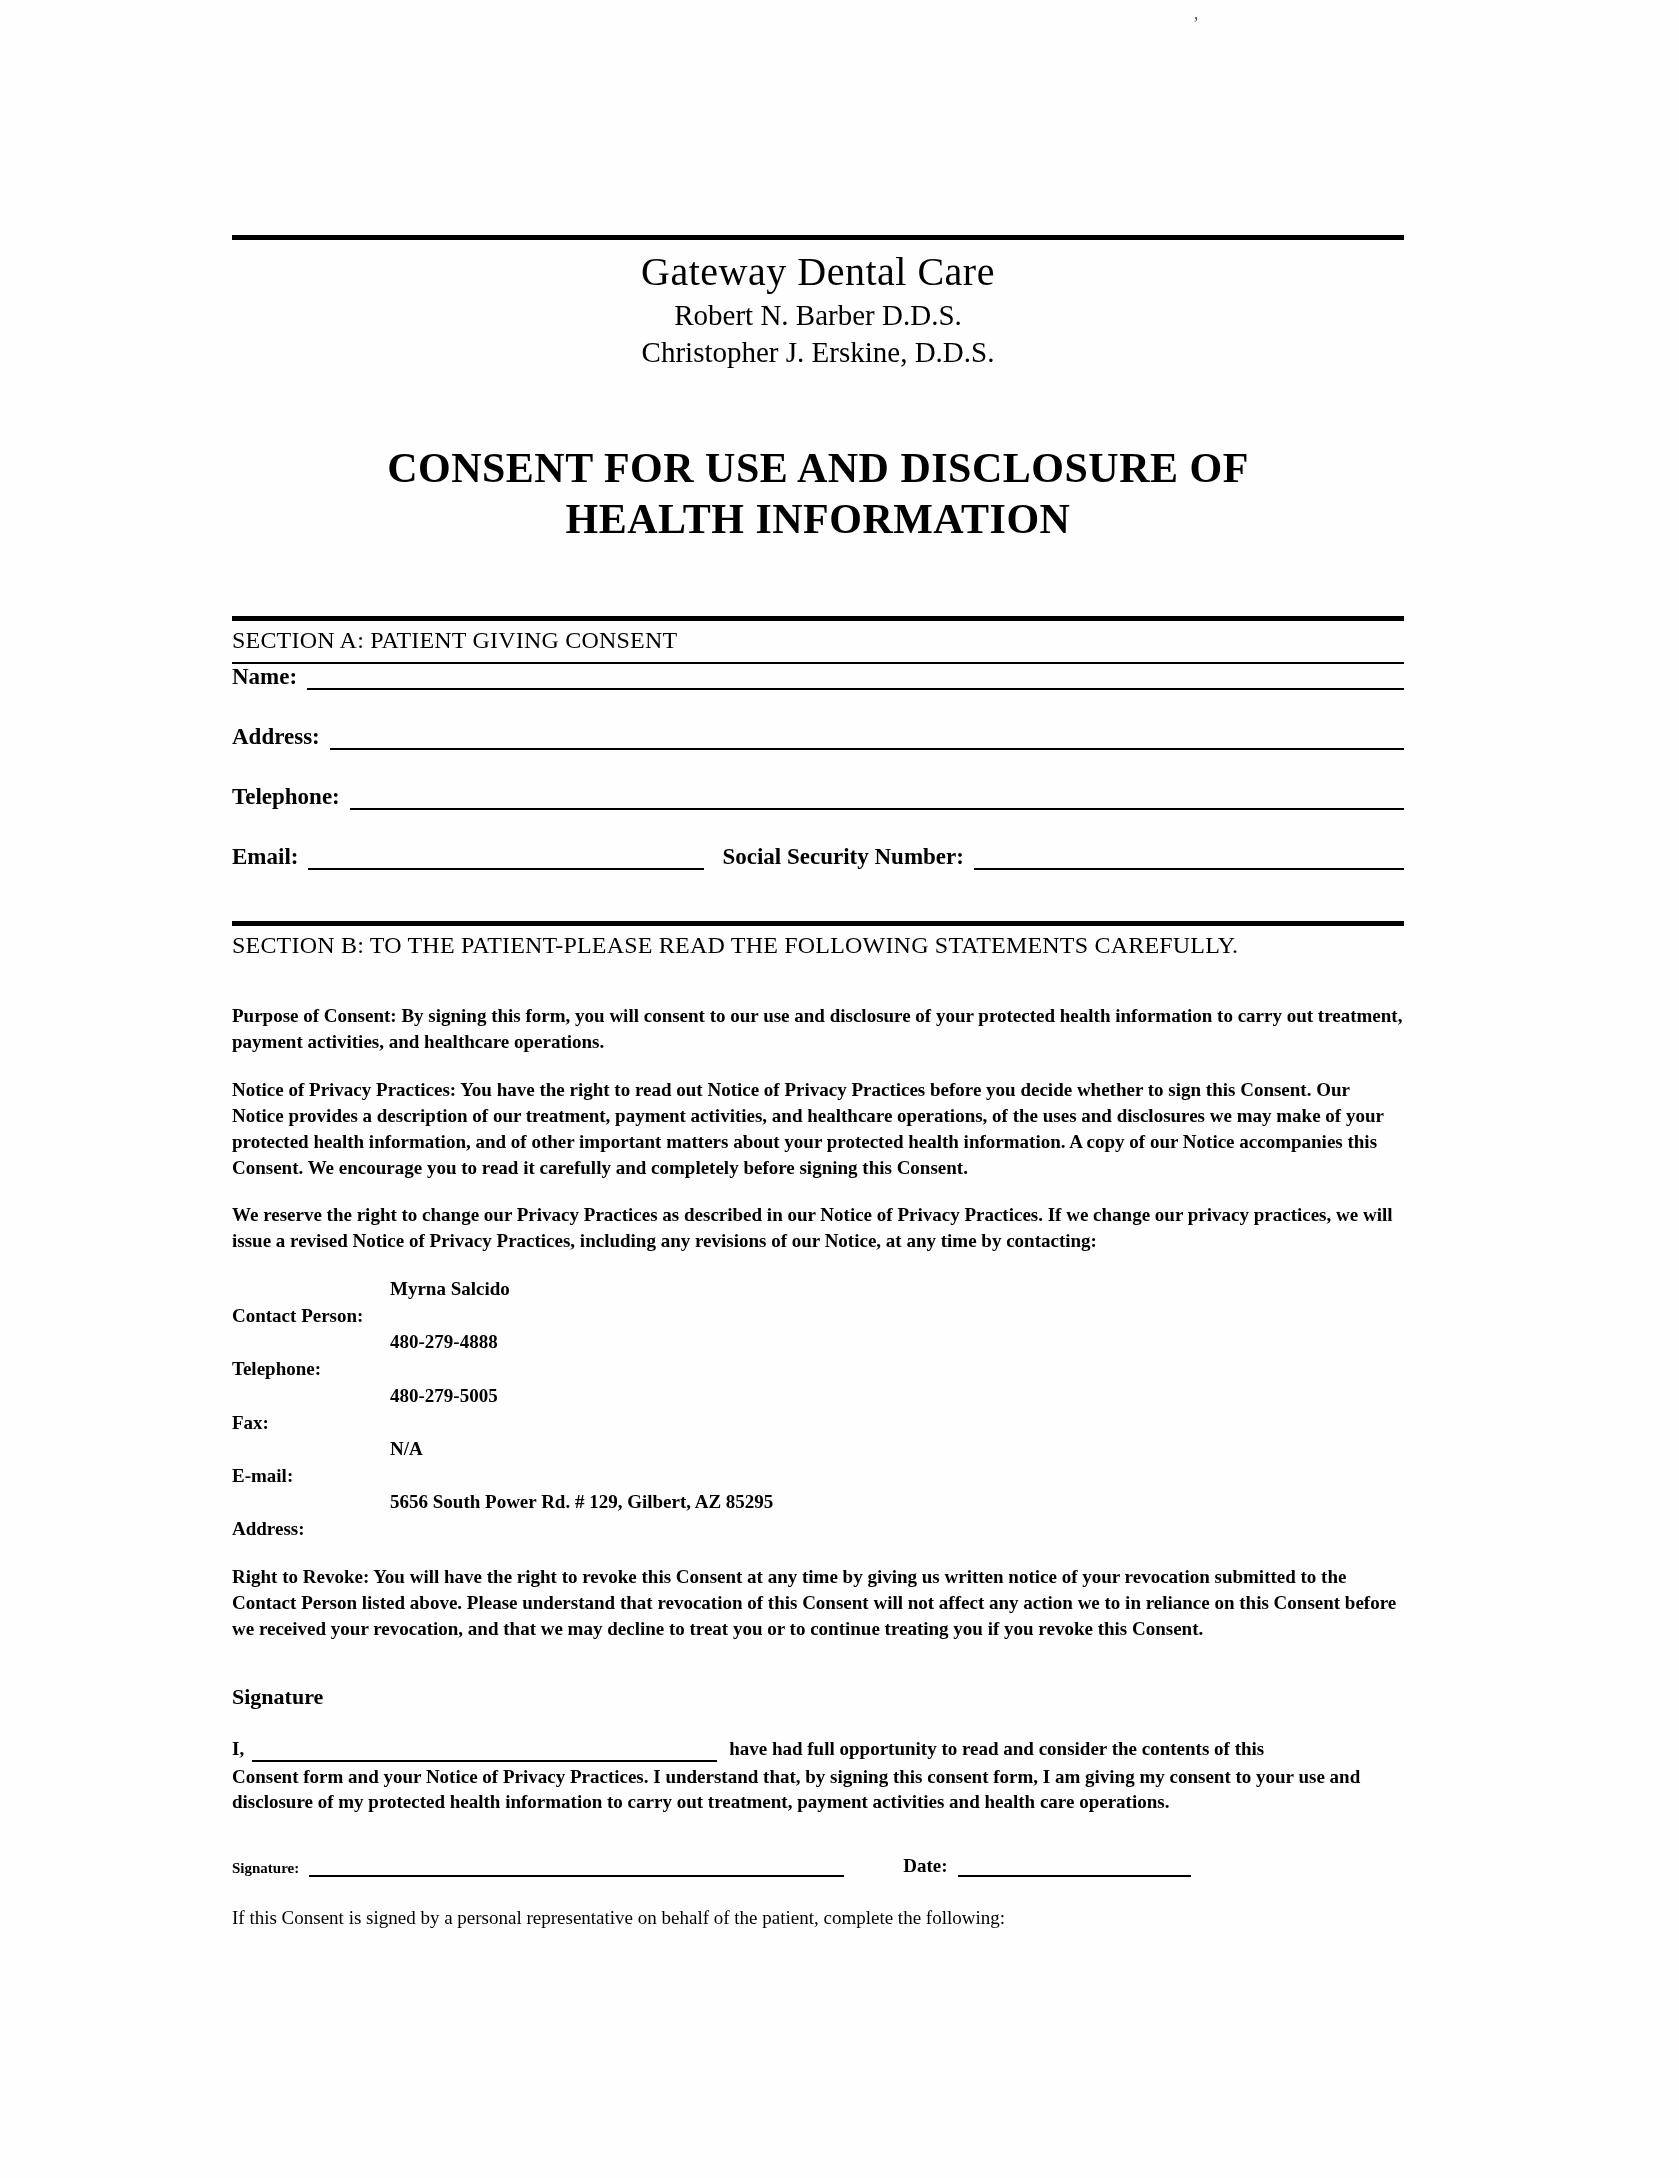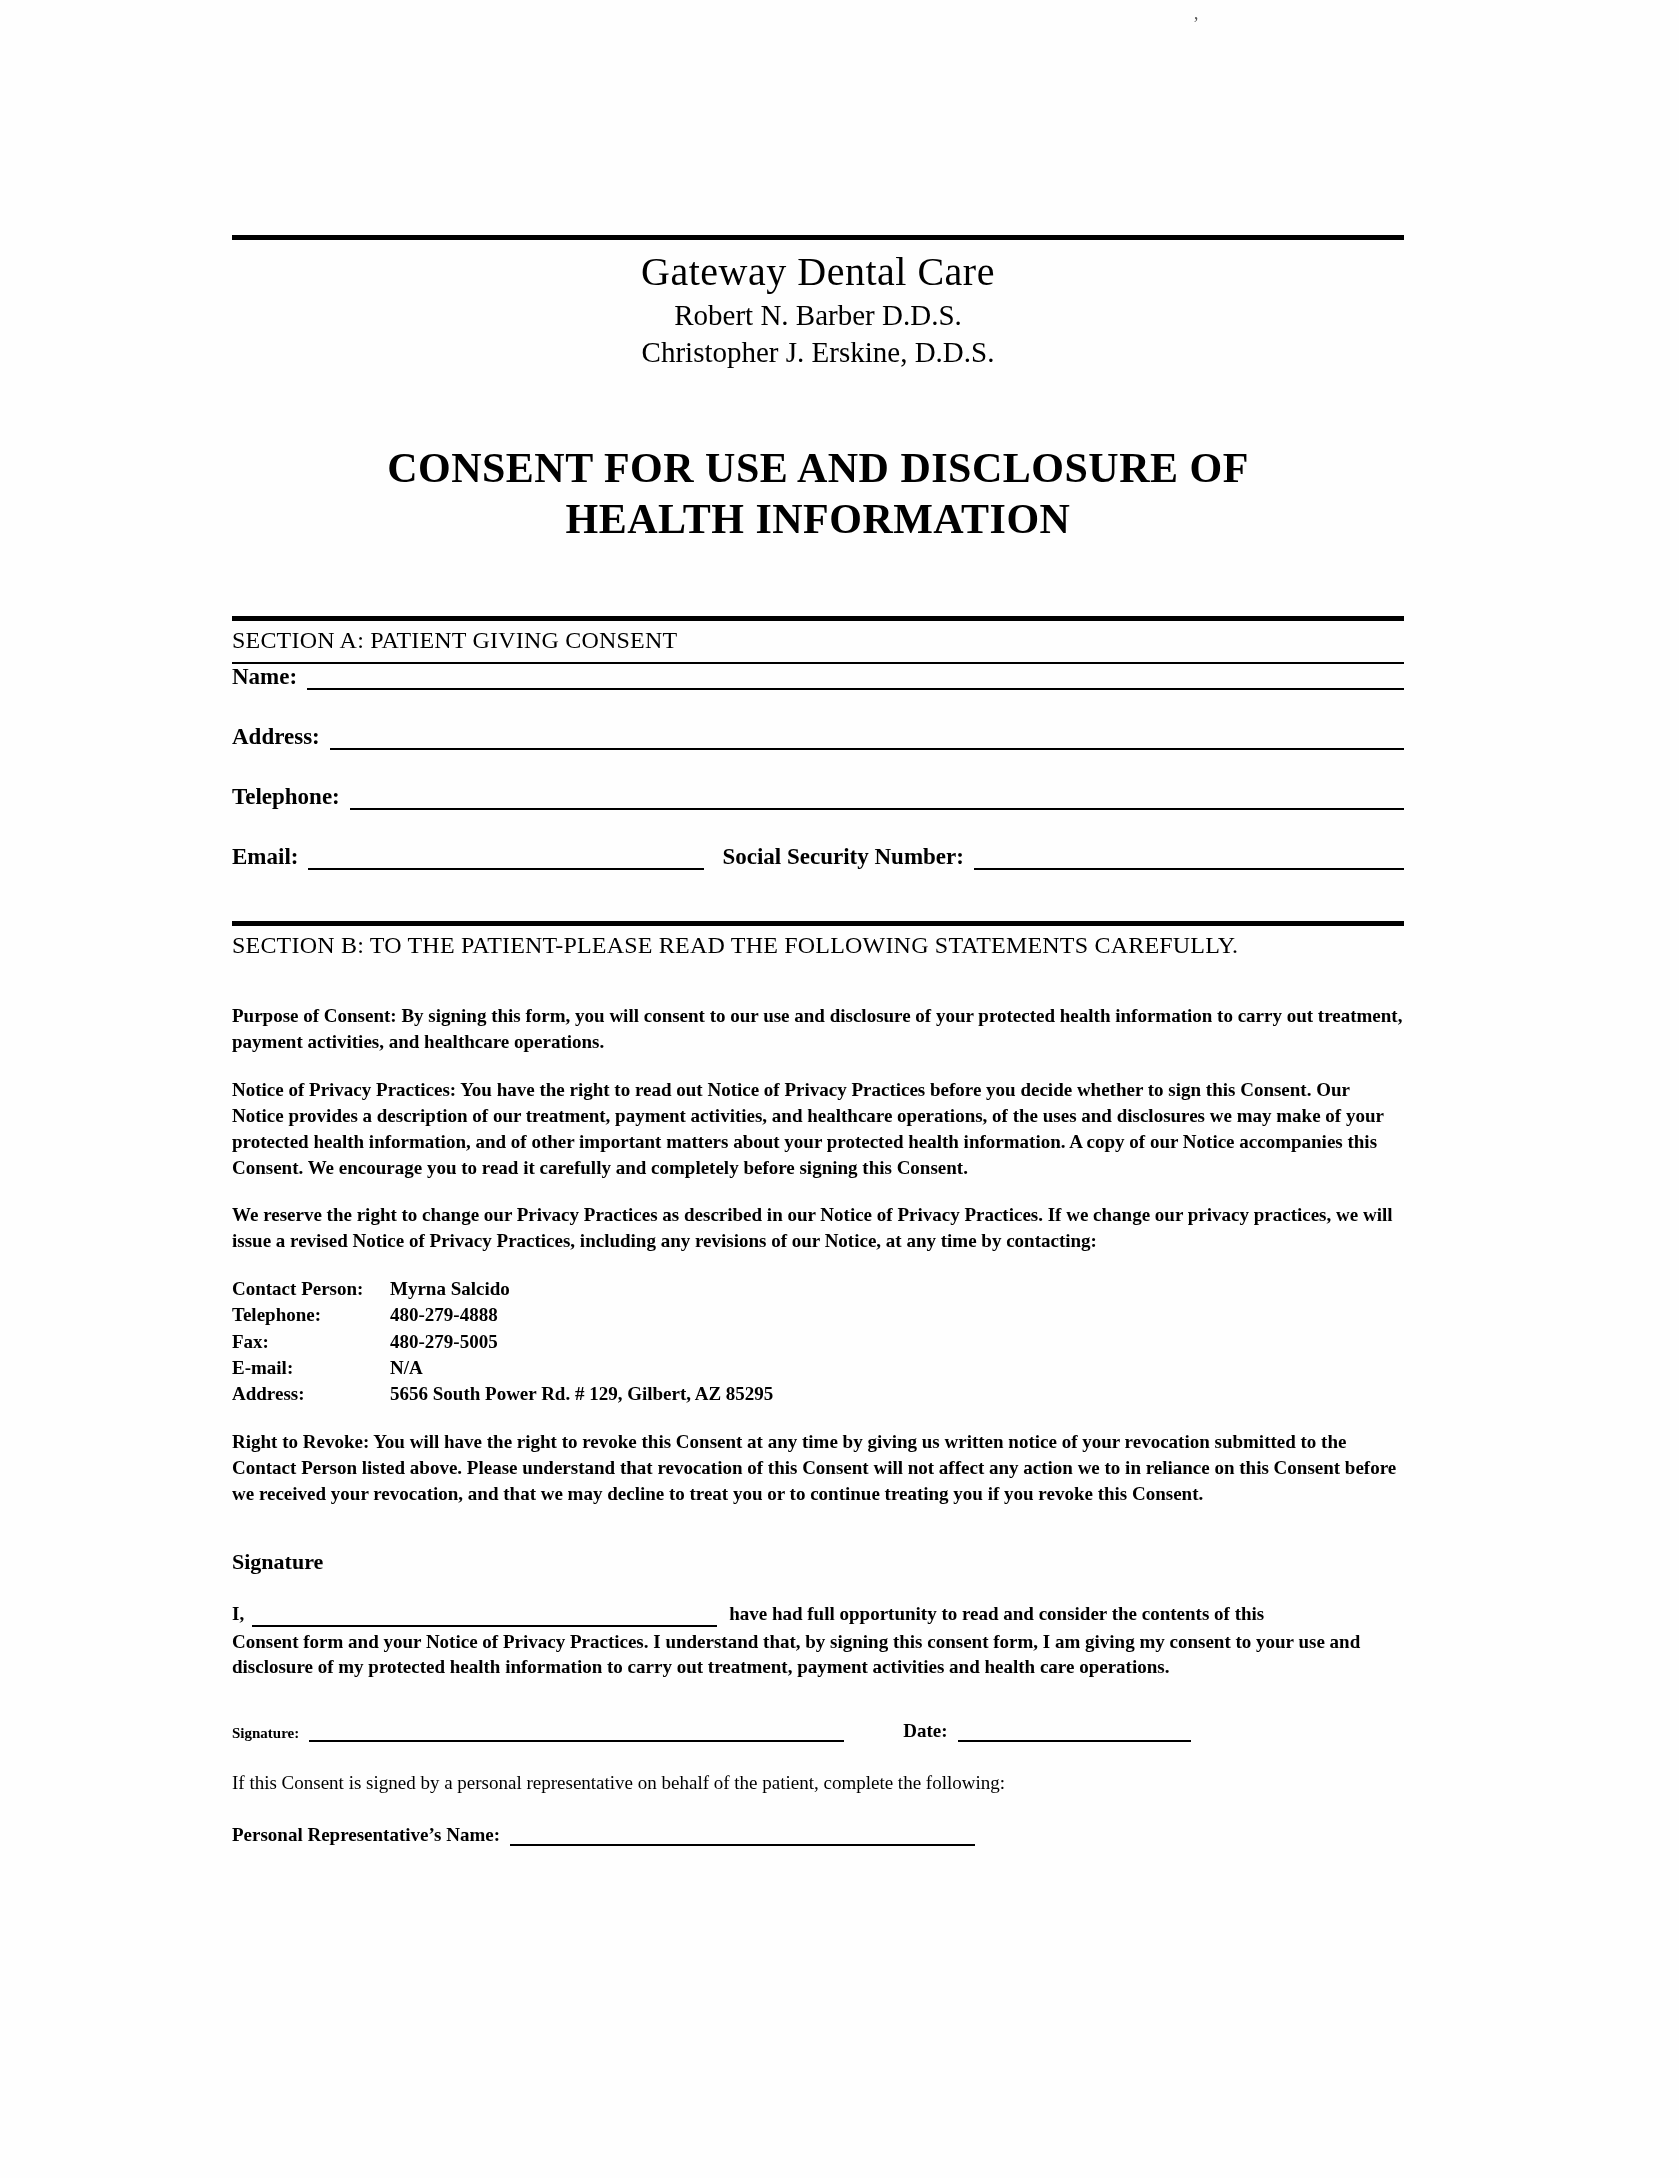--- a/index.html
+++ b/index.html
@@ -83,21 +83,21 @@
     margin-top: 22px;
   }
   .first-para { margin-top: 36px; }
   .contact-block { margin-top: 22px; }
   .contact-row {
     display: flex;
     font-size: 19px;
     font-weight: bold;
     line-height: 1.38;
   }
-  .contact-label { flex: 0 0 158px; }
+  .contact-label { flex: 0 0 158px; margin-top: 27px; }
   .contact-value { flex: 1 1 auto; }
   .sig-label {
     font-size: 22px;
     font-weight: bold;
     margin-top: 42px;
   }
   .ack-first-line {
     display: flex;
     align-items: flex-end;
     font-size: 19px;
@@ -238,21 +238,17 @@
 
       <div class="sig-date-row">
         <span class="field-label" style="font-size:15px;">Signature:</span>
         <span class="fline fixed" style="width:535px;"></span>
         <span class="date-label">Date:</span>
         <span class="fline fixed" style="width:233px;"></span>
       </div>
 
       <p class="rep-intro">If this Consent is signed by a personal representative on behalf of the patient, complete the following:</p>
 
-      <div class="rep-row">
-        <span class="field-label" style="font-size:19px;">Personal Representative’s Name:</span>
-        <span class="fline fixed" style="width:465px;"></span>
-      </div>
 
     </div>
   </div>
 </div>
 
 
 </body></html>

